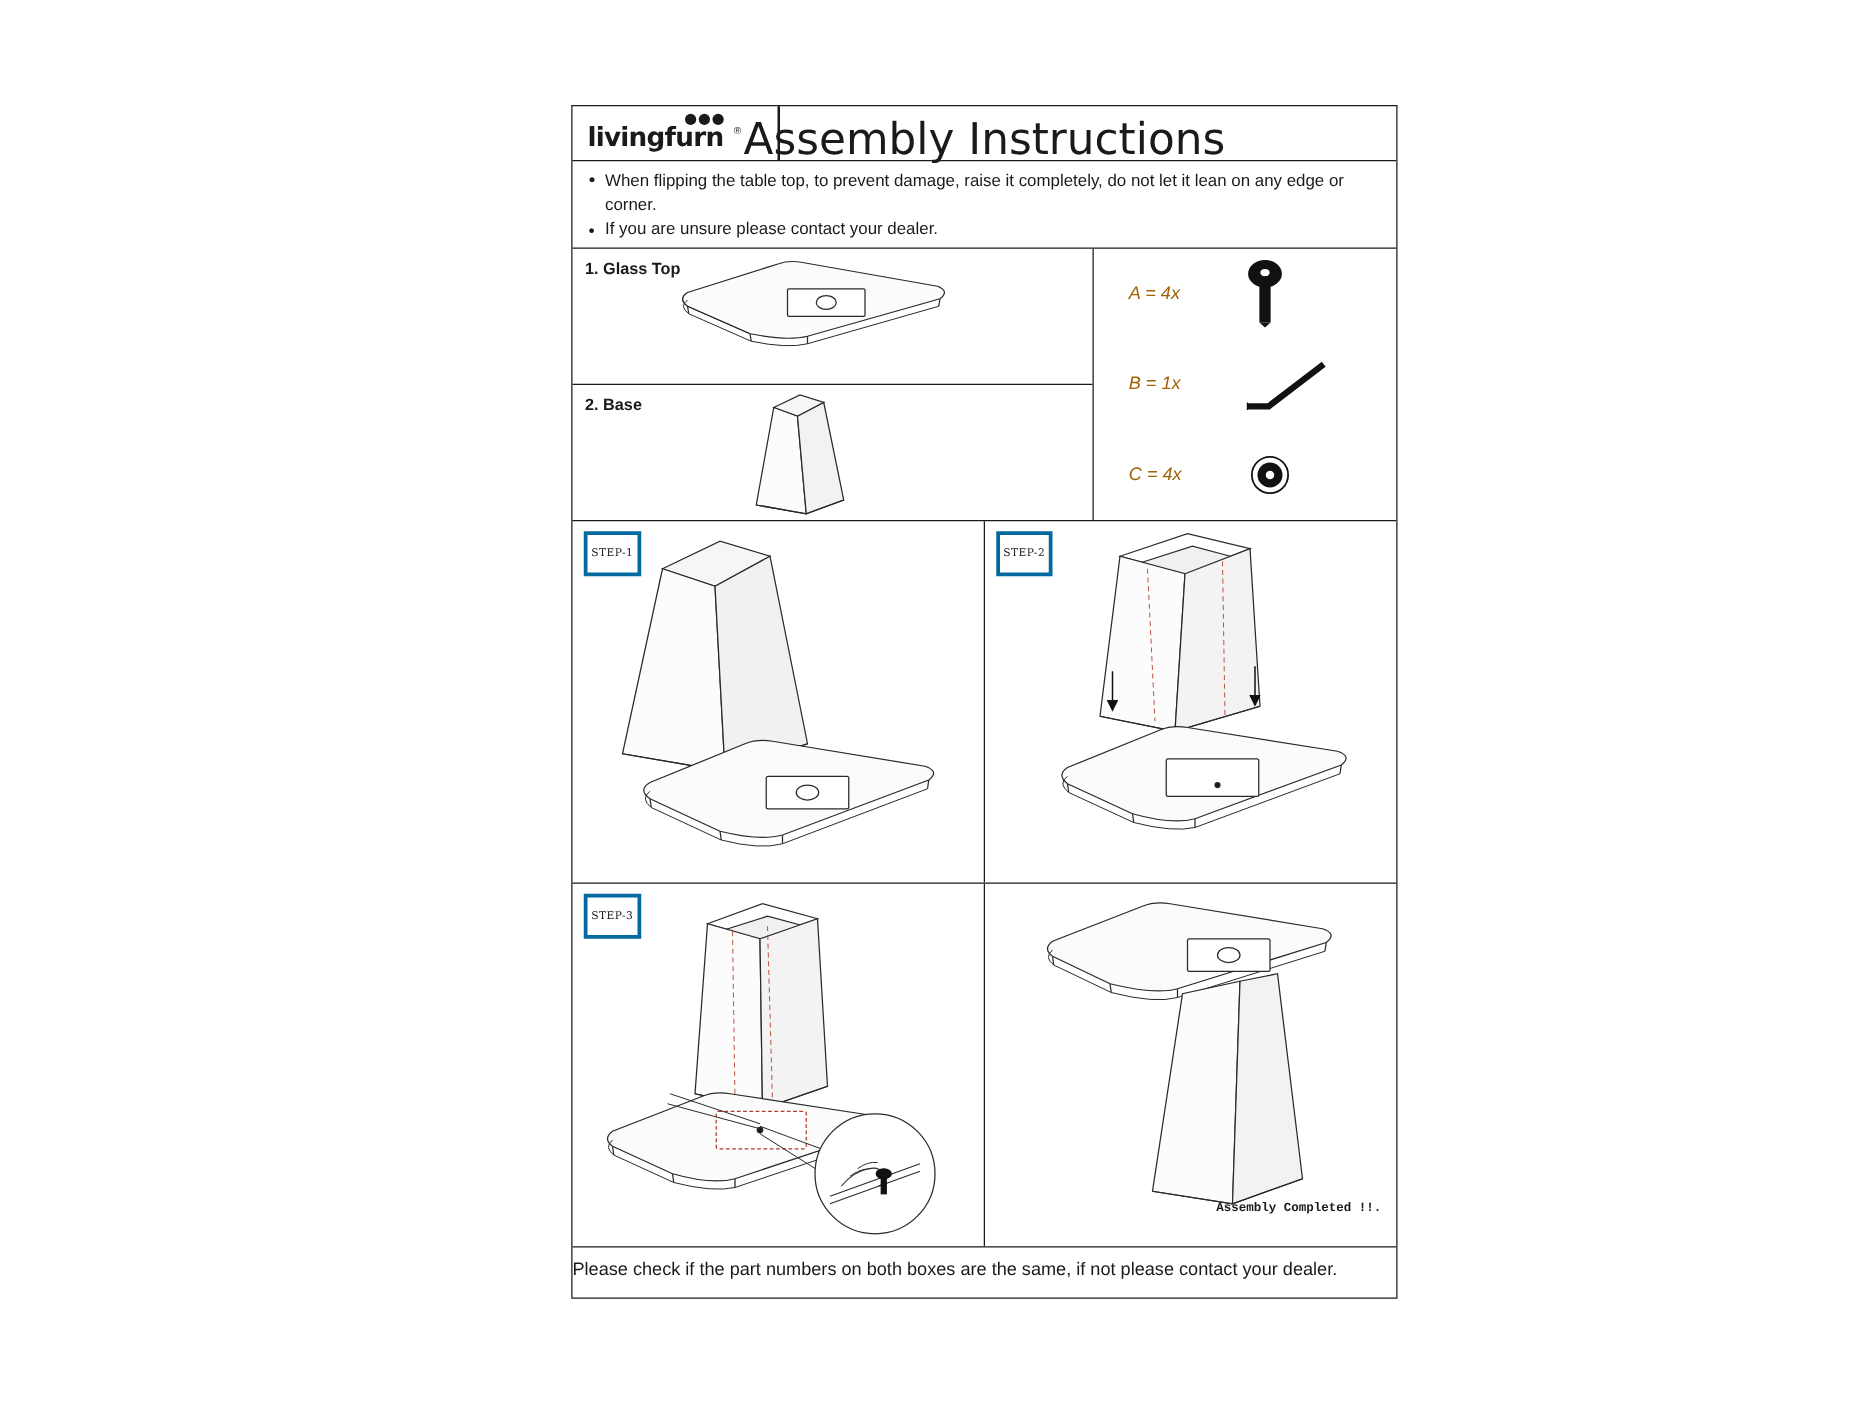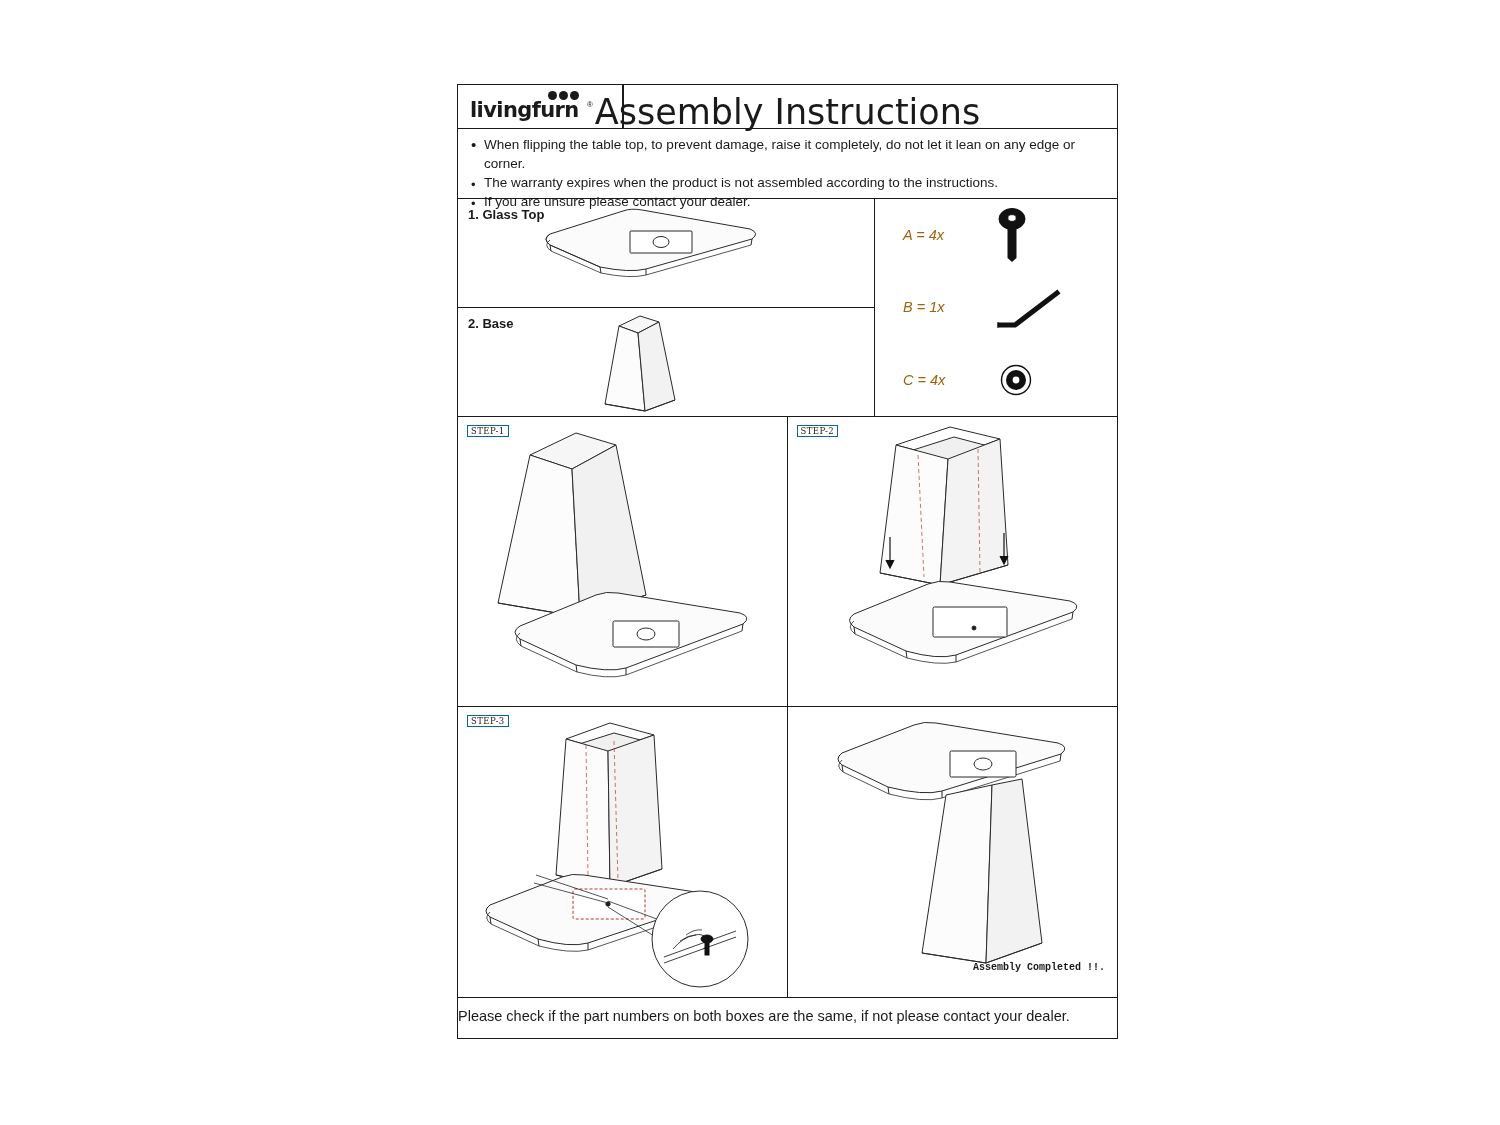--- a/index.html
+++ b/index.html
@@ -182,22 +182,22 @@
     top: 0; bottom: 0;
     width: 50%;
     box-sizing: border-box;
   }
   .step-cell.left { left: 0; border-right: 1.5px solid #1a1a1a; }
   .step-cell.right { left: 50%; }
   .step-tag {
     position: absolute;
     left: 9px;
     top: 8px;
-    border: 1px solid #0369a1;
-    padding: 0px 3px;
+    border: 3px solid #0369a1;
+    padding: 10px 3px;
     font-size: 8.5px;
     font-family: "DejaVu Serif", serif;
     color: #1a1a1a;
     letter-spacing: 0.4px;
     background: #fff;
   }
   .completed {
     position: absolute;
     right: 12px;
     bottom: 24px;
@@ -242,21 +242,20 @@
       <div class="header-title">Assembly Instructions</div>
     </div>
 
     <div class="notes">
       <div class="note">
         <span class="bullet">•</span>
         <span>When flipping the table top, to prevent damage, raise it completely, do not let it lean on any edge or corner.</span>
       </div>
       <div class="note">
         <span class="bullet">•</span>
-        <span>The warranty expires when the product is not assembled according to the instructions.</span>
       </div>
       <div class="note">
         <span class="bullet">•</span>
         <span>If you are unsure please contact your dealer.</span>
       </div>
     </div>
 
     <div class="parts-block">
 
       <div class="parts-left">

